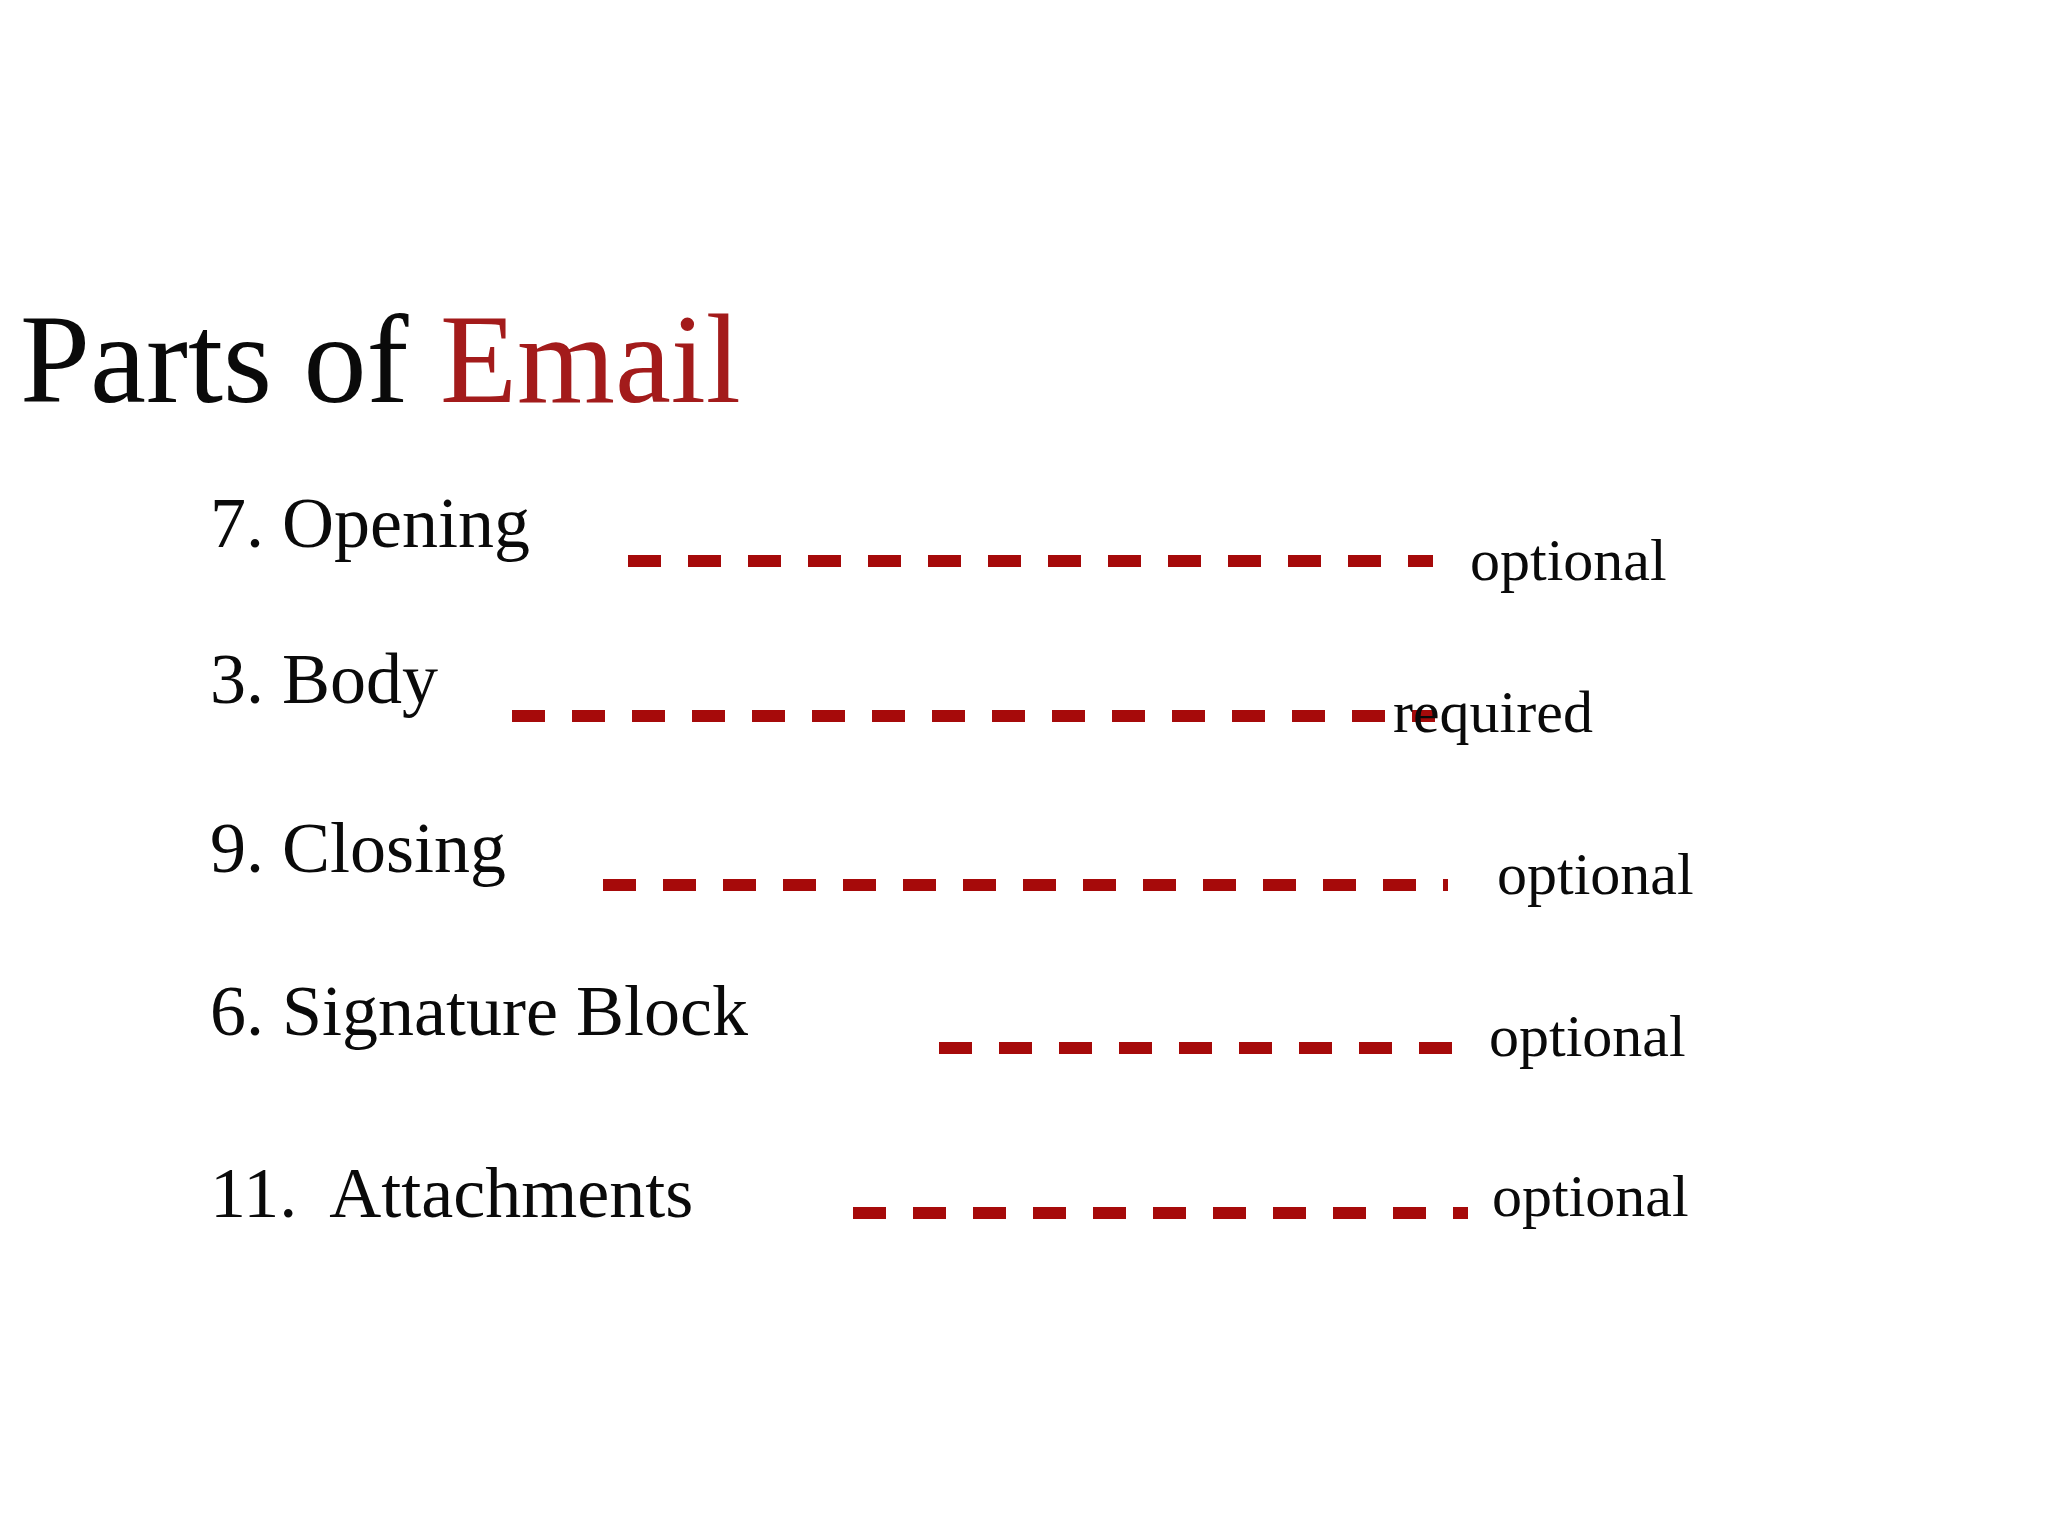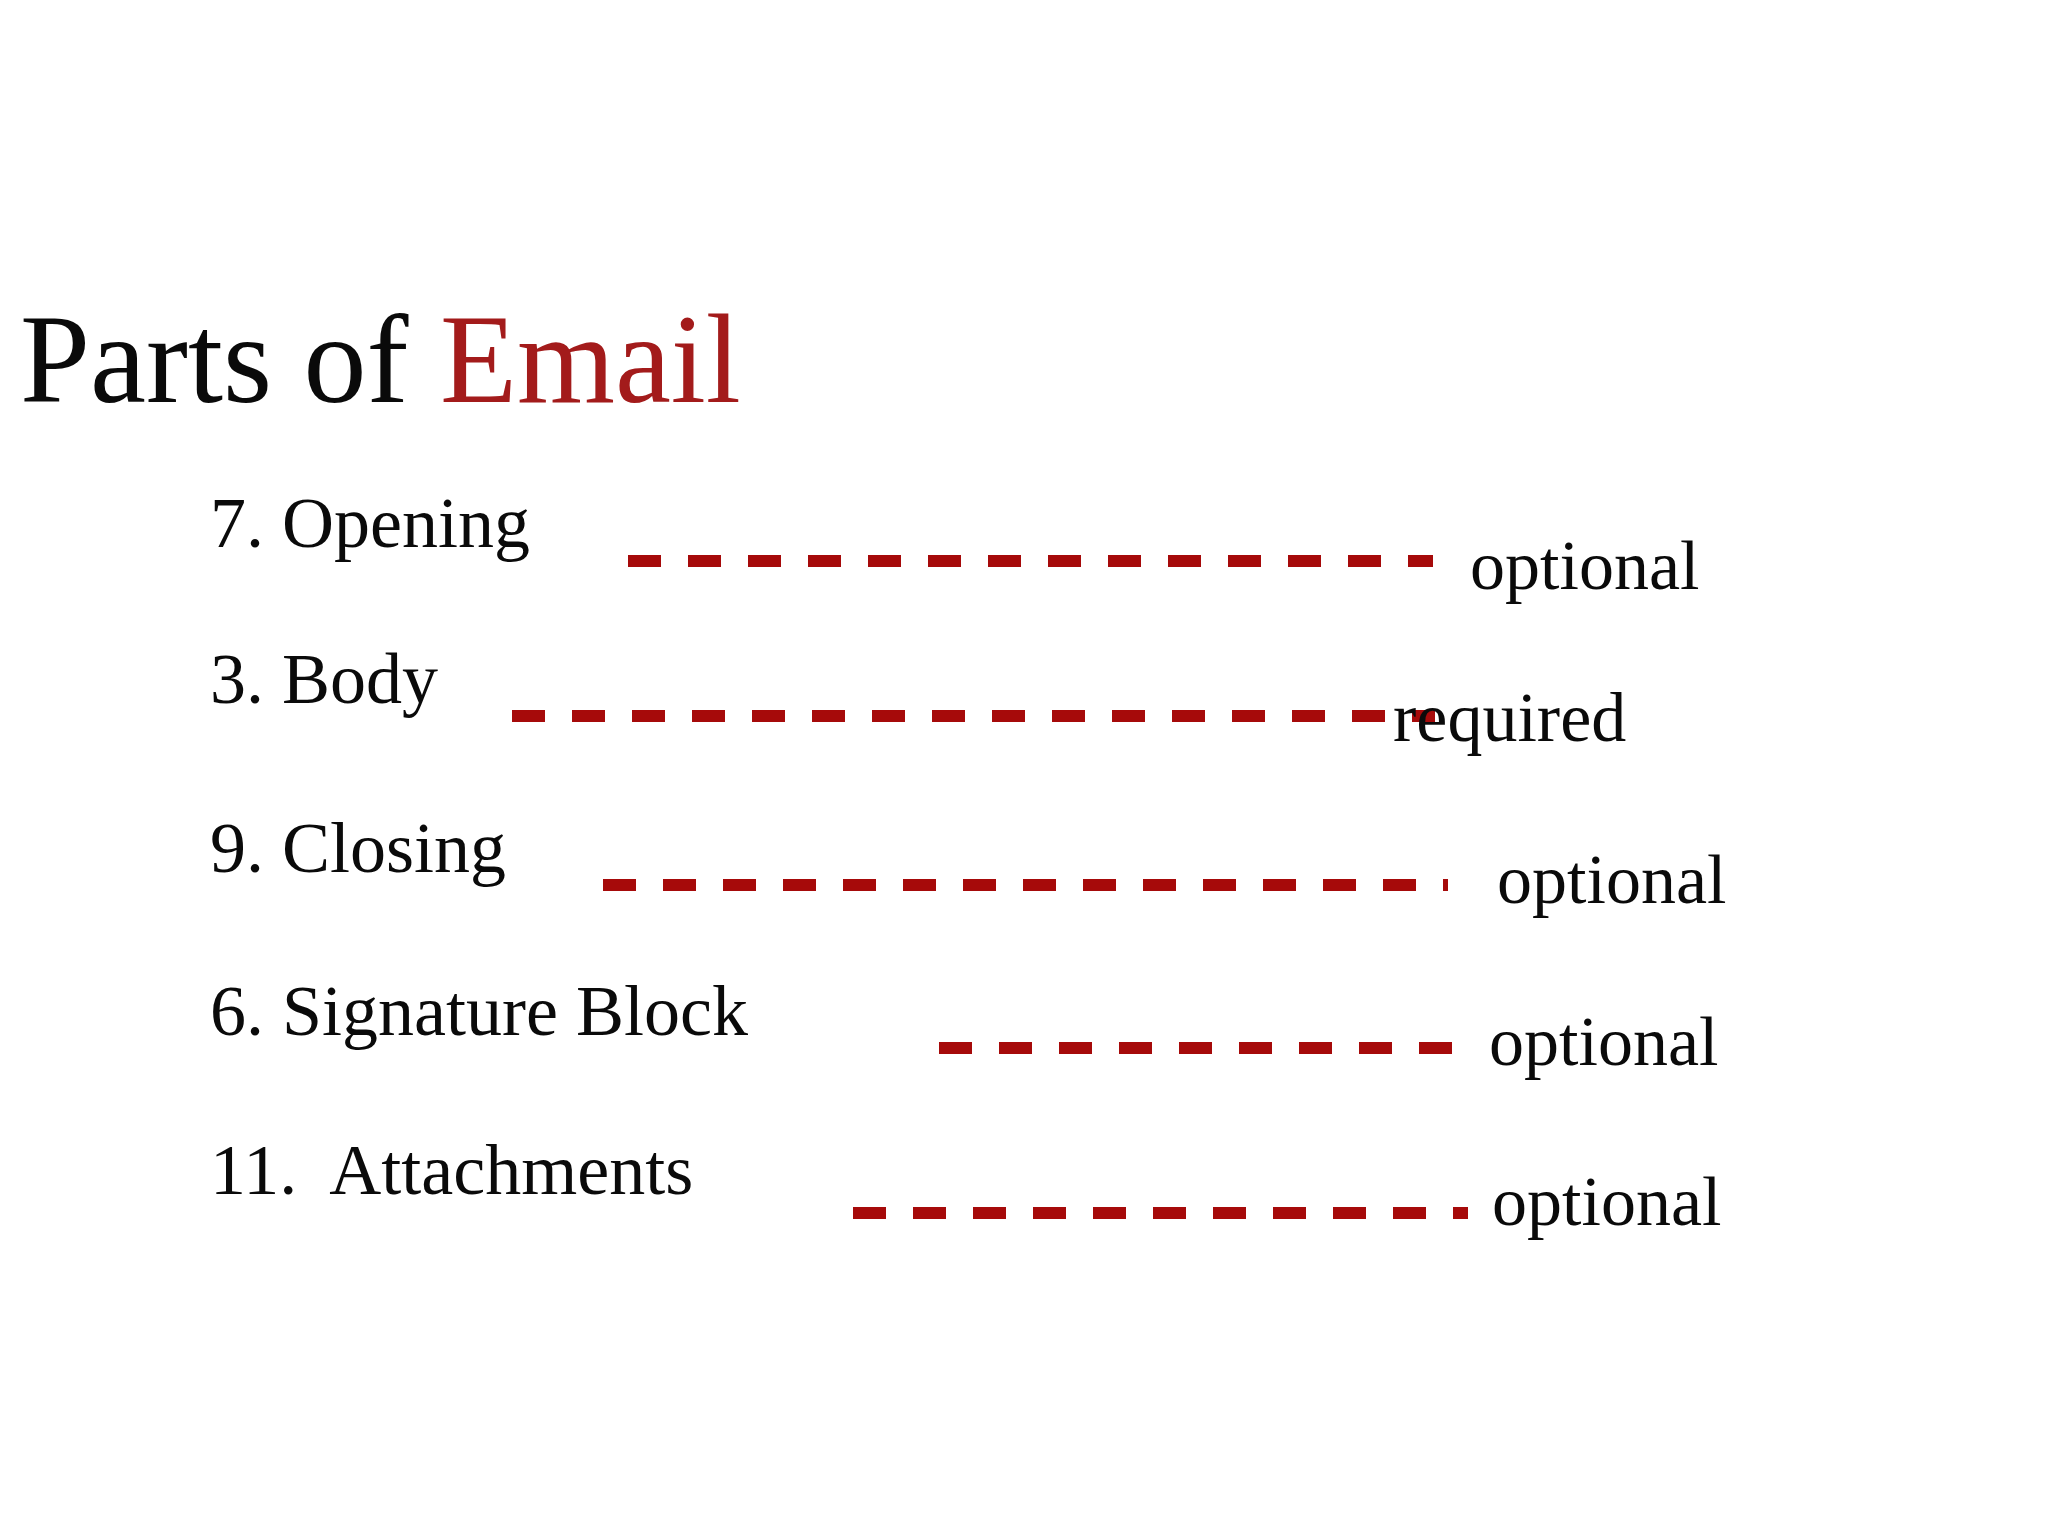--- a/index.html
+++ b/index.html
@@ -31,21 +31,21 @@
   }
   .item-text {
     position: absolute;
     left: 210px;
     font-size: 72px;
     line-height: 1.2;
     white-space: pre;
   }
   .status-label {
     position: absolute;
-    font-size: 70px;
+    font-size: 60px;
     line-height: 1.2;
     white-space: pre;
     font-family: Liberation Serif, serif;
   }
   .dash-line {
     position: absolute;
     height: 12px;
     background: repeating-linear-gradient(to right, #a60a0a 0px, #a60a0a 33px, transparent 33px, transparent 60px);
   }
   
@@ -58,21 +58,21 @@
   .r2 .status-label { left: 1393px; top: 668px; margin-top: 8px; }
 
   .r3 .item-text { top: 805px; }
   .r3 .dash-line { left: 603px; width: 845px; top: 879px; }
   .r3 .status-label { left: 1497px; top: 838px; }
 
   .r4 .item-text { top: 968px; }
   .r4 .dash-line { left: 939px; width: 515px; top: 1042px; }
   .r4 .status-label { left: 1489px; top: 1000px; }
 
-  .r5 .item-text { top: 1127px; text-align: right; }
+  .r5 .item-text { top: 1150px; text-align: right; }
   .r5 .dash-line { left: 853px; width: 615px; top: 1207px; }
   .r5 .status-label { left: 1492px; top: 1160px; }
 </style>
 </head>
 <body>
 
 <div class="slide">
 
   <div class="title"><span>Parts of </span><span class="highlight">Email</span></div>
 

